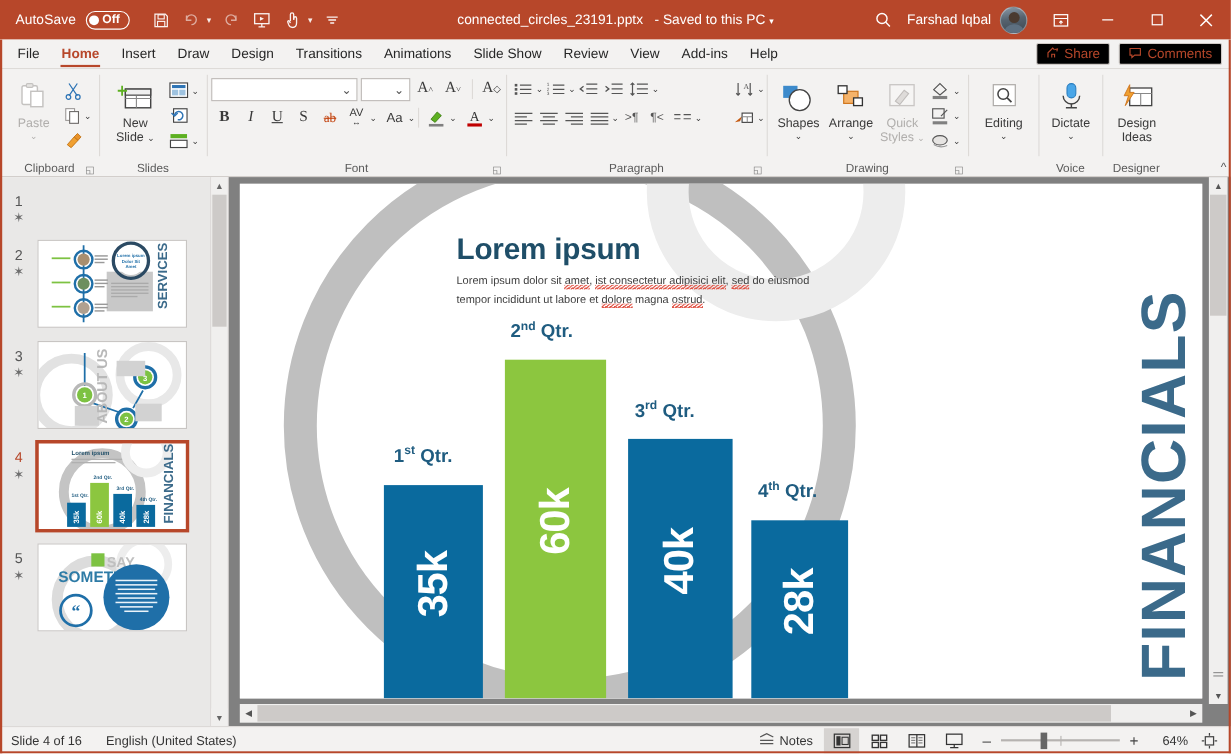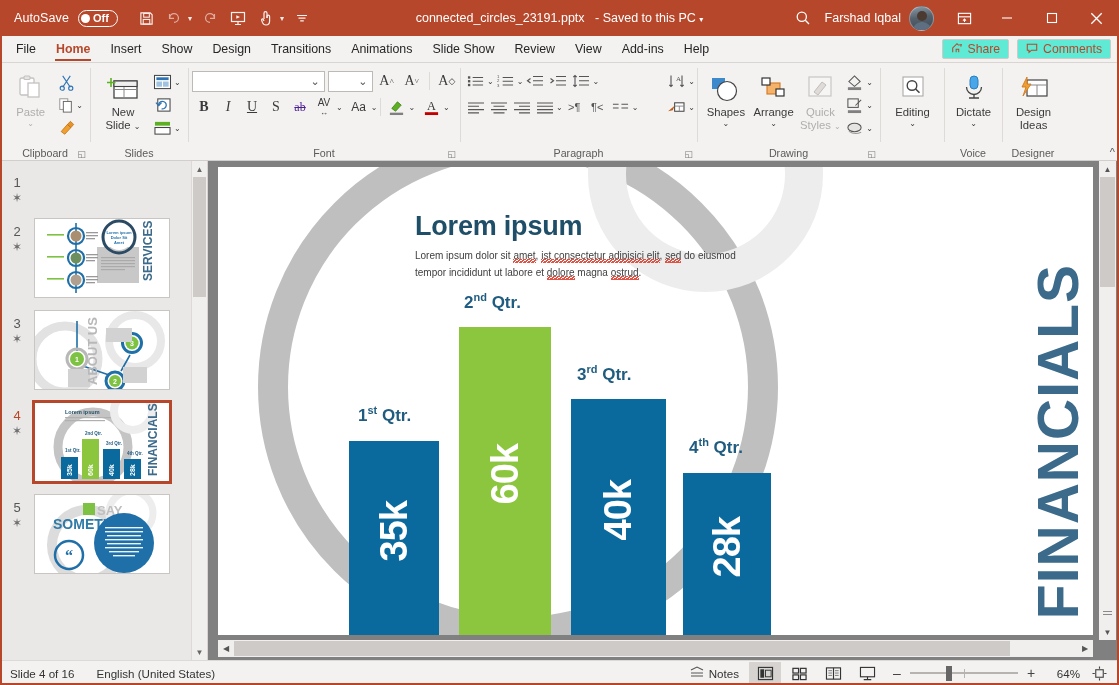--- a/index.html
+++ b/index.html
@@ -76,21 +76,21 @@
   }
   .tab:first-child { margin-left: 6px; }
   .tab.active { font-weight: bold; color: #B7472A; }
   .tab.active::after {
     content: ''; position: absolute; left: 9px; right: 9px; bottom: 1px;
     height: 2.5px; background: #B7472A;
   }
   .tabbar .spacer { flex: 1; }
   .tab-action {
     display: flex; align-items: center; gap: 5px; color: #B7472A;
-    border: 1px solid #cfcac6; background: #5eead4; border-radius: 2px;
+    border: 1px solid #cfcac6; background: #000000; border-radius: 2px;
     padding: 1px 8px; margin: 3px 4px; font-size: 12.2px; height: 20px;
   }
   .tab-action:last-child { margin-right: 8px; }
 
   
   .ribbon {
     height: 98px; flex: 0 0 98px; background: #F3F2F1;
     display: flex; position: relative; border-bottom: 1px solid #d2cecb;
     color: #3a3a3a;
   }
@@ -371,21 +371,21 @@
   <div class="tab">
       <span>File</span>
     </div>
   <div class="tab active">
       <span>Home</span>
     </div>
   <div class="tab">
       <span>Insert</span>
     </div>
   <div class="tab">
-      <span>Show</span>
+      <span>Draw</span>
     </div>
   <div class="tab">
       <span>Design</span>
     </div>
   <div class="tab">
       <span>Transitions</span>
     </div>
   <div class="tab">
       <span>Animations</span>
     </div>
@@ -536,21 +536,21 @@
           </div>
         <div class="fbtn serif" style="font-style:italic">
             <span>I</span>
           </div>
         <div class="fbtn serif" style="text-decoration:underline">
             <span>U</span>
           </div>
         <div class="fbtn serif">
             <span>S</span>
           </div>
-        <div class="fbtn serif" style="text-decoration:line-through;font-size:12px;color:#4c1d95">
+        <div class="fbtn serif" style="text-decoration:line-through;font-size:12px;color:#c2410c">
             <span>ab</span>
           </div>
         <div class="fbtn" style="font-size:10px;line-height:9px;text-align:center">
           <span><span>AV</span><br><span style="font-size:8px">↔</span></span>
         </div>
         <span class="chev">⌄</span>
         <div class="fbtn" style="font-size:12px;margin-left:4px">
             <span>Aa</span>
           </div>
         <span class="chev">⌄</span>

